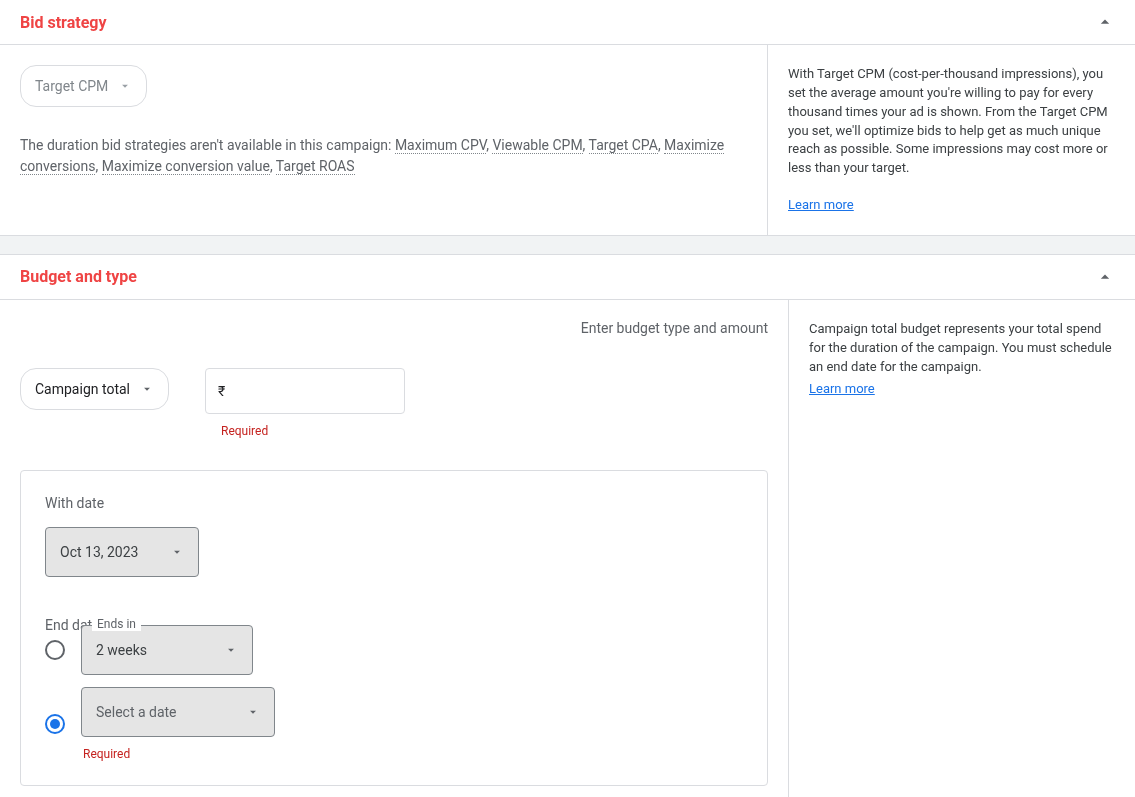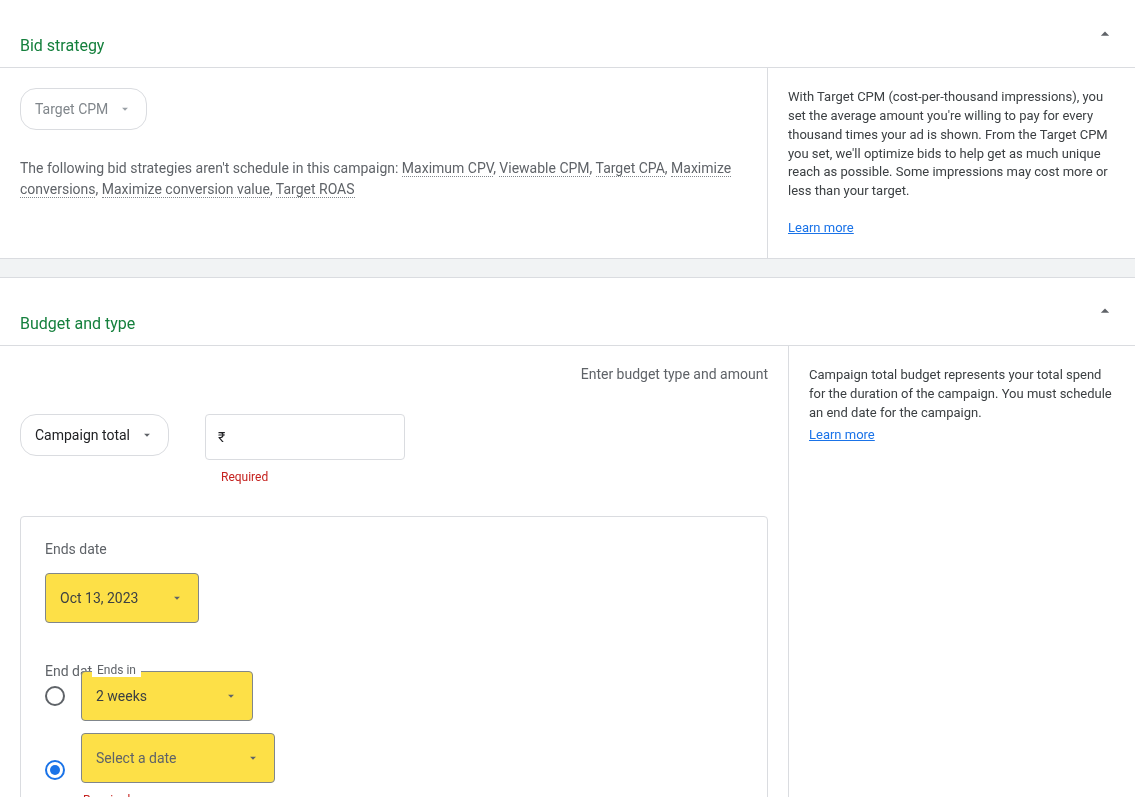--- a/index.html
+++ b/index.html
@@ -12,23 +12,22 @@
     width: 1135px;
   }
   .section-header {
     display: flex;
     justify-content: space-between;
     align-items: center;
     padding: 12px 20px;
   }
   .section-title {
     font-size: 16px;
-    font-weight: 400;
-    color: #15803d;
-    margin-top: 24px;
+    font-weight: 700;
+    color: #ef4444;
   }
   .chev {
     width: 20px;
     height: 20px;
     fill: #5f6368;
     cursor: pointer;
   }
   .hr {
     border: none;
     border-top: 1px solid #dadce0;
@@ -133,21 +132,21 @@
   }
   .outlined-box {
     position: relative;
     display: inline-flex;
     align-items: center;
     border: 1px solid #80868b;
     border-radius: 4px;
     padding: 16px 14px;
     min-width: 172px;
     cursor: pointer;
-    background: #fde047;
+    background: #e5e5e5;
   }
   .outlined-box .inner-label {
     position: absolute;
     top: -9px;
     left: 10px;
     background: #fff;
     padding: 0 5px;
     font-size: 12px;
     color: #5f6368;
     text-align: right;
@@ -186,21 +185,21 @@
 <hr class="hr">
 <div class="section-body">
   <div class="left-col">
     <div class="select-box disabled">
       <span>Target CPM</span>
       <svg class="caret" viewBox="0 0 24 24">
           <path d="M7 10l5 5 5-5z"></path>
         </svg>
     </div>
     <div class="note">
-      <span>The following bid strategies aren't schedule in this campaign: </span><span class="dotted">Maximum CPV</span>, <span class="dotted">Viewable CPM</span>, <span class="dotted">Target CPA</span>, <span class="dotted">Maximize conversions</span>, <span class="dotted">Maximize conversion value</span>, <span class="dotted">Target ROAS</span>
+      <span>The duration bid strategies aren't available in this campaign: </span><span class="dotted">Maximum CPV</span>, <span class="dotted">Viewable CPM</span>, <span class="dotted">Target CPA</span>, <span class="dotted">Maximize conversions</span>, <span class="dotted">Maximize conversion value</span>, <span class="dotted">Target ROAS</span>
     </div>
   </div>
   <div class="right-col">
     <div>With Target CPM (cost-per-thousand impressions), you set the average amount you're willing to pay for every thousand times your ad is shown. From the Target CPM you set, we'll optimize bids to help get as much unique reach as possible. Some impressions may cost more or less than your target.</div>
     <div style="margin-top:18px;">
       <span class="learn-link">Learn more</span>
     </div>
   </div>
 </div>
 
@@ -225,21 +224,21 @@
       </div>
       <div>
         <div class="input-box">
           <span>₹</span>
         </div>
         <div class="required">Required</div>
       </div>
     </div>
 
     <div class="dates-card">
-      <div class="field-label">Ends date</div>
+      <div class="field-label">With date</div>
       <div class="outlined-box" style="min-width:154px;">
         <span>Oct 13, 2023</span>
         <svg class="caret-abs" viewBox="0 0 24 24">
             <path d="M7 10l5 5 5-5z"></path>
           </svg>
       </div>
 
       <div class="end-block">
         <div class="field-label" style="margin-bottom:0;">End date</div>
 

